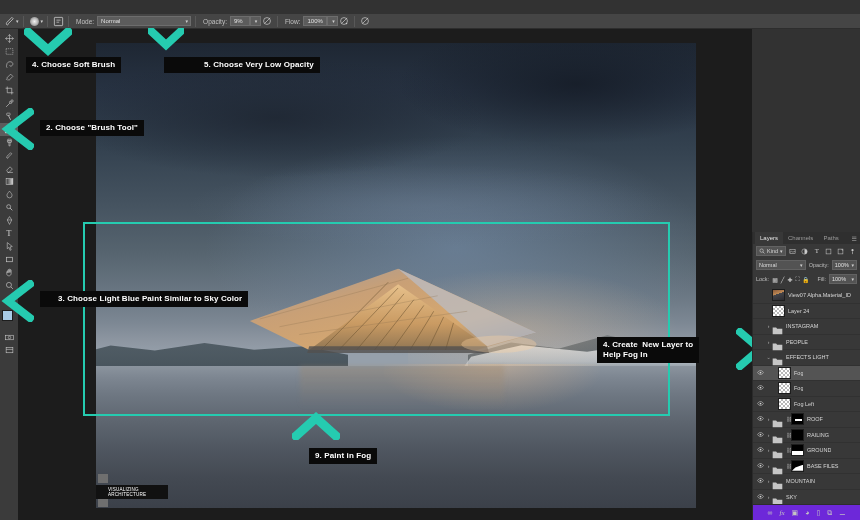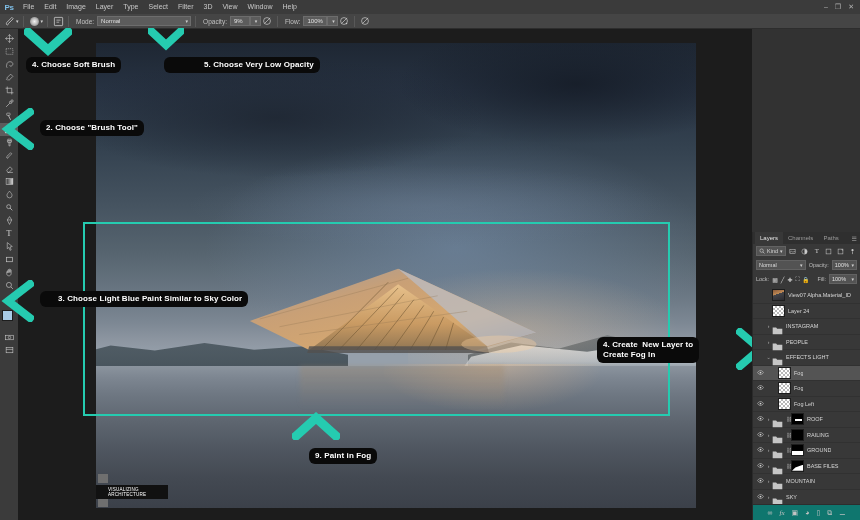--- a/index.html
+++ b/index.html
@@ -174,21 +174,20 @@
   .anno {
     position: absolute;
     background: #0a0a0a;
     color: #ffffff;
     font-size: 8px;
     font-weight: bold;
     padding: 3px 6px;
     line-height: 10px;
     white-space: pre;
     letter-spacing: 0.1px;
-    border-radius: 6px;
   }
   .chev { position: absolute; }
   .rect-hl {
     position: absolute;
     border: 2px solid #25cbb0;
   }
   .watermark {
     position: absolute; left: 0px; bottom: 9px;
     width: 72px; height: 14px; background: #111;
     display: flex; flex-direction: column; justify-content: center;
@@ -265,49 +264,30 @@
   }
   .thumb.mask-arrow { background: #000; position: relative; }
   .thumb.mask-arrow:after {
     content:""; position: absolute; left: 3px; top: 5px; width: 7px; height: 2px; background: #fff;
   }
   .folder { width: 11px; height: 10px; margin-right: 3px; color: #cfcfcf; flex: 0 0 auto; }
   .link-ico { width: 5px; text-align: center; font-size: 5px; color: #c0c0c0; }
   .lname { font-size: 5.5px; color: #d6d6d6; white-space: nowrap; overflow: hidden; }
   .panel-footer {
     position: absolute; left: 0; right: 0; bottom: 0; height: 16px;
-    background: #0f766e; border-top: 1px solid #2d2d2d;
+    background: #6d28d9; border-top: 1px solid #2d2d2d;
     display: flex; align-items: center; justify-content: center; gap: 7px;
   }
   .fbtn { font-size: 7px; color: #c4c4c4; }
 </style>
 </head>
 <body>
 
 <div id="app">
 
-  <div class="menubar">
-    <div class="ps-logo">Ps</div>
-    <div class="menu-item">File</div>
-    <div class="menu-item">Edit</div>
-    <div class="menu-item">Image</div>
-    <div class="menu-item">Layer</div>
-    <div class="menu-item">Type</div>
-    <div class="menu-item">Select</div>
-    <div class="menu-item">Filter</div>
-    <div class="menu-item">3D</div>
-    <div class="menu-item">View</div>
-    <div class="menu-item">Window</div>
-    <div class="menu-item">Help</div>
-    <div class="win-controls">
-      <div class="win-btn">–</div>
-      <div class="win-btn">❐</div>
-      <div class="win-btn">✕</div>
-    </div>
-  </div>
 
   <div class="optionsbar">
     <div class="opt-icon">
       <svg width="11" height="11" viewBox="0 0 16 16">
           <path d="M3 13c1.5 0 2-1 2-2l7-7-2-2-7 7c0 0-1 .5-1 2 0 1 .4 2 1 2z" fill="none" stroke="#d2d2d2" stroke-width="1.1"></path>
         </svg>
     </div>
     <div class="caret">▾</div>
     <div class="sep"></div>
     <div class="brush-preview">
@@ -590,21 +570,21 @@
   <div class="chev" style="left:736px;top:328px">
     <svg width="30" height="42" viewBox="0 0 30 42">
         <path d="M4 4 L24 21 L4 38" fill="none" stroke="#25cbb0" stroke-width="8" stroke-linecap="square"></path>
       </svg>
   </div>
 
   <div class="anno" id="anno-4" style="left: 26px; top: 57px;">4. Choose Soft Brush</div>
   <div class="anno" id="anno-5" style="left: 164px; top: 57px; padding-left: 40px;">5. Choose Very Low Opacity</div>
   <div class="anno" id="anno-2" style="left: 40px; top: 120px;">2. Choose "Brush Tool"</div>
   <div class="anno" id="anno-3" style="left: 40px; top: 291px; padding-left: 18px;">3. Choose Light Blue Paint Similar to Sky Color</div>
-  <div class="anno" id="anno-1" style="left: 597px; top: 337px;"><span>4. Create  New Layer to</span><br><span>Create Fog In</span></div>
+  <div class="anno" id="anno-1" style="left: 597px; top: 337px;"><span>4. Create  New Layer to</span><br><span>Help Fog In</span></div>
   <div class="anno" id="anno-6" style="left: 309px; top: 448px;">9. Paint in Fog</div>
 
   <div class="rpanel-top-gap"></div>
   <div class="rpanel">
 
     <div class="ptabs">
       <div class="ptab active">Layers</div>
       <div class="ptab">Channels</div>
       <div class="ptab">Paths</div>
       <div class="pmenu">☰</div>

